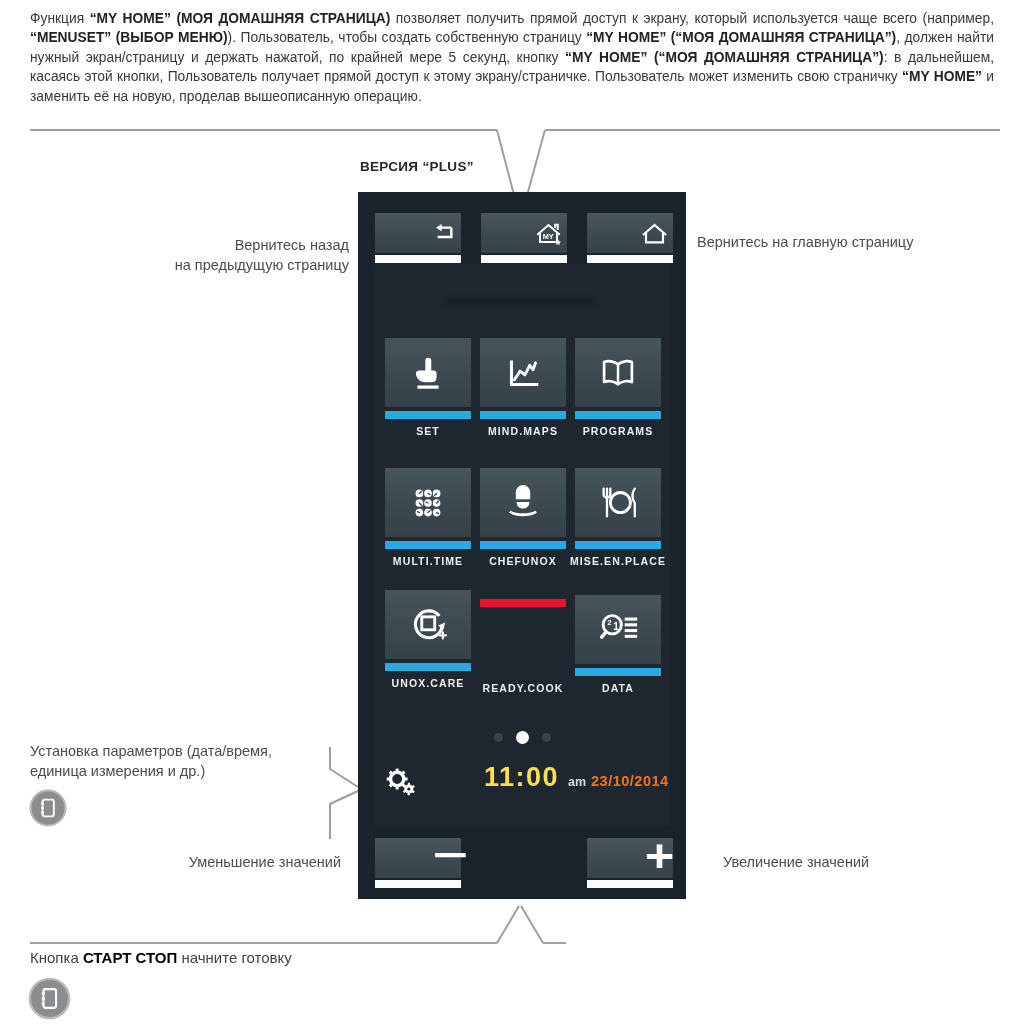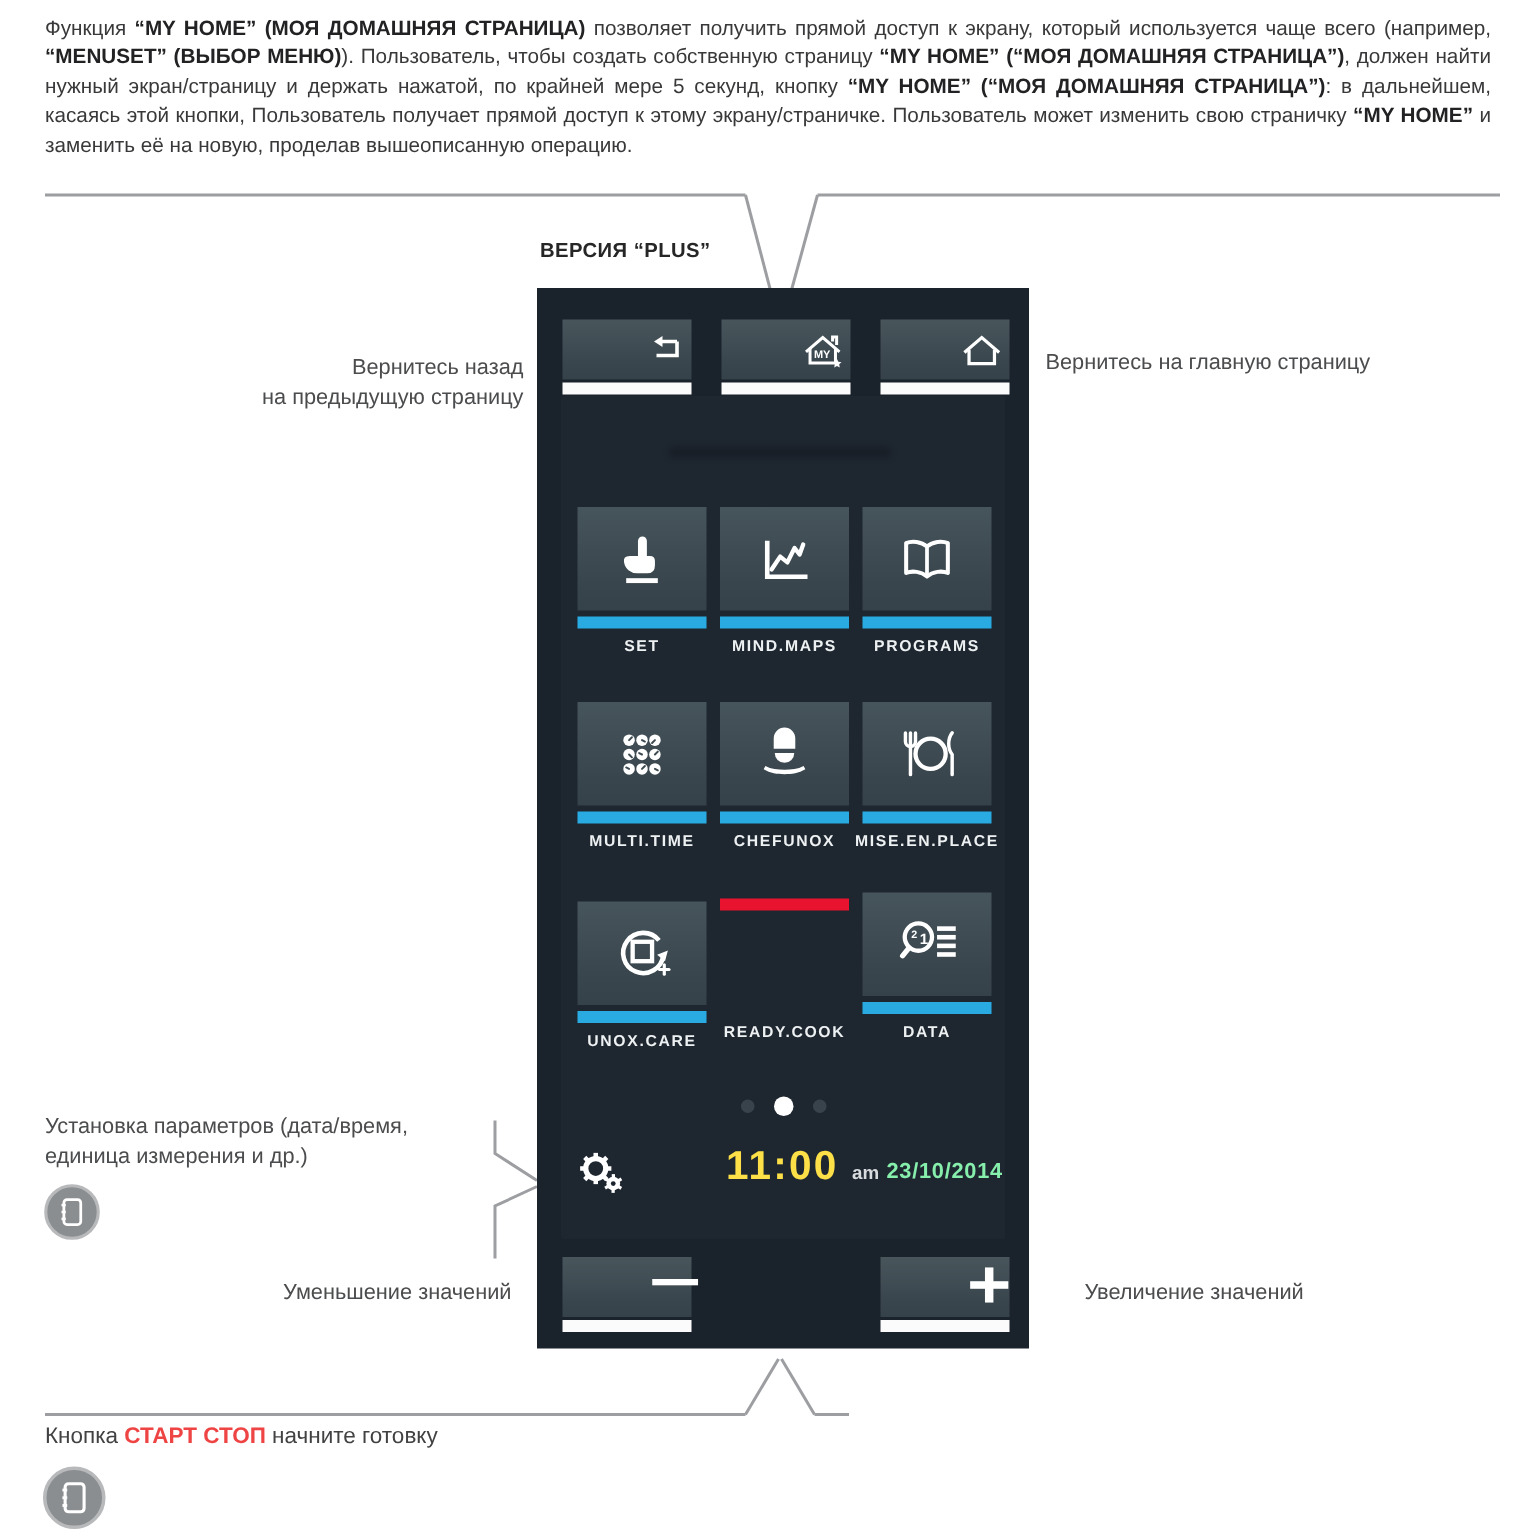--- a/index.html
+++ b/index.html
@@ -17,21 +17,21 @@
   #version-label{position:absolute;left:360px;top:159px;font-size:13.5px;
                  font-weight:700;letter-spacing:.3px;color:#262627}
 
   .ann{position:absolute;color:#4b4c4e;font-size:14.5px;line-height:19.5px;white-space:pre-line}
   #ann-back{left:60px;top:236px;width:289px;text-align:right}
   #ann-home{left:697px;top:233px}
   #ann-params{left:30px;top:742px}
   #ann-decrease{left:100px;top:853px;width:241px;text-align:right}
   #ann-increase{left:723px;top:853px}
   #start-note{left:30px;top:948px;font-size:15px;color:#424244}
-  #start-note b{color:#ef4444}
+  #start-note b{color:#000000}
 
   
   #panel{position:absolute;left:358px;top:192px;width:328px;height:707px;background:#1a222c}
   #inner-sheet{position:absolute;left:16px;top:72px;width:296px;height:562px;
                background:rgba(255,255,255,.018);border-radius:2px}
   #watermark{position:absolute;left:88px;top:106px;width:148px;height:7px;
              background:rgba(0,0,0,.20);filter:blur(2px);border-radius:3px}
 
   .hw-btn{position:absolute;width:86px;cursor:pointer}
   .face{height:40px;background:linear-gradient(180deg,#48565c,#3a464d 70%,#35424a);
@@ -49,21 +49,21 @@
   #dots{position:absolute;left:0;top:539px;width:100%;display:flex;
         justify-content:center;align-items:center;gap:13px}
   .dot{width:9px;height:9px;border-radius:50%;background:#39434c}
   .dot.active{width:13px;height:13px;background:#fff}
 
   #gear-wrap{position:absolute;left:25px;top:572px;width:42px;height:38px;cursor:pointer}
   #time-wrap{position:absolute;left:126px;top:570px;display:flex;align-items:baseline}
   #clock-time{font-size:27px;font-weight:700;letter-spacing:1.5px;color:#fde047}
   #clock-meridiem{font-size:12.5px;font-weight:700;color:#d9dcde;margin-left:9px}
   #clock-date{position:absolute;left:233px;top:581px;font-size:14.5px;font-weight:700;
-              letter-spacing:.5px;color:#86efac}
+              letter-spacing:.5px;color:#f97316}
 
   .glyph-minus{font-size:38px;font-weight:700;color:#fff;transform:scaleX(1.6);margin-top:-5px}
   .glyph-plus{font-size:46px;font-weight:700;color:#fff;transform:scaleX(1.1);margin-top:-5px}
   #start-face{flex-direction:column}
   .ss-label{font-size:11px;font-weight:700;letter-spacing:1.4px;color:#fff;line-height:12px}
   .ss-red{width:56px;height:6px;margin:2px 0}
 
   .ref-icon{position:absolute}
 </style>
 </head>
@@ -237,21 +237,21 @@
               <path d="M12.5 9 V38"></path>
               <path d="M9 9 V15 a3.5 3.5 0 0 0 7 0 V9"></path>
             </g>
             <circle cx="26.5" cy="23.5" r="10.5" fill="none" stroke="#fff" stroke-width="3"></circle>
             <path d="M41.5 9 C38.3 13 38.3 20 41.5 24 V38" fill="none" stroke="#fff" stroke-width="2.4" stroke-linecap="round"></path>
           </svg>
         </div>
         <div class="tile-bar" style="background: rgb(41, 171, 226);"></div>
         <span class="tile-label">MISE.EN.PLACE</span>
       </div>
-      <div class="tile" style="left: 27px; top: 409px;">
+      <div class="tile" style="left: 27px; top: 398px;">
         <div class="tile-face">
           <svg viewBox="0 0 48 48" width="46" height="46">
             <rect x="17.5" y="15.5" width="13.5" height="13.5" fill="none" stroke="#fff" stroke-width="3"></rect>
             <path d="M35.8 14.5 A14 14 0 1 0 38.8 25" fill="none" stroke="#fff" stroke-width="3.2"></path>
             <path d="M42 21.5 l-2 7.5 -5.5 -4.5 z" fill="#fff"></path>
             <g stroke="#fff" stroke-width="2.2" stroke-linecap="round">
               <path d="M39.5 31.5 v6.5"></path>
               <path d="M36.2 34.8 h6.6"></path>
             </g>
           </svg>

